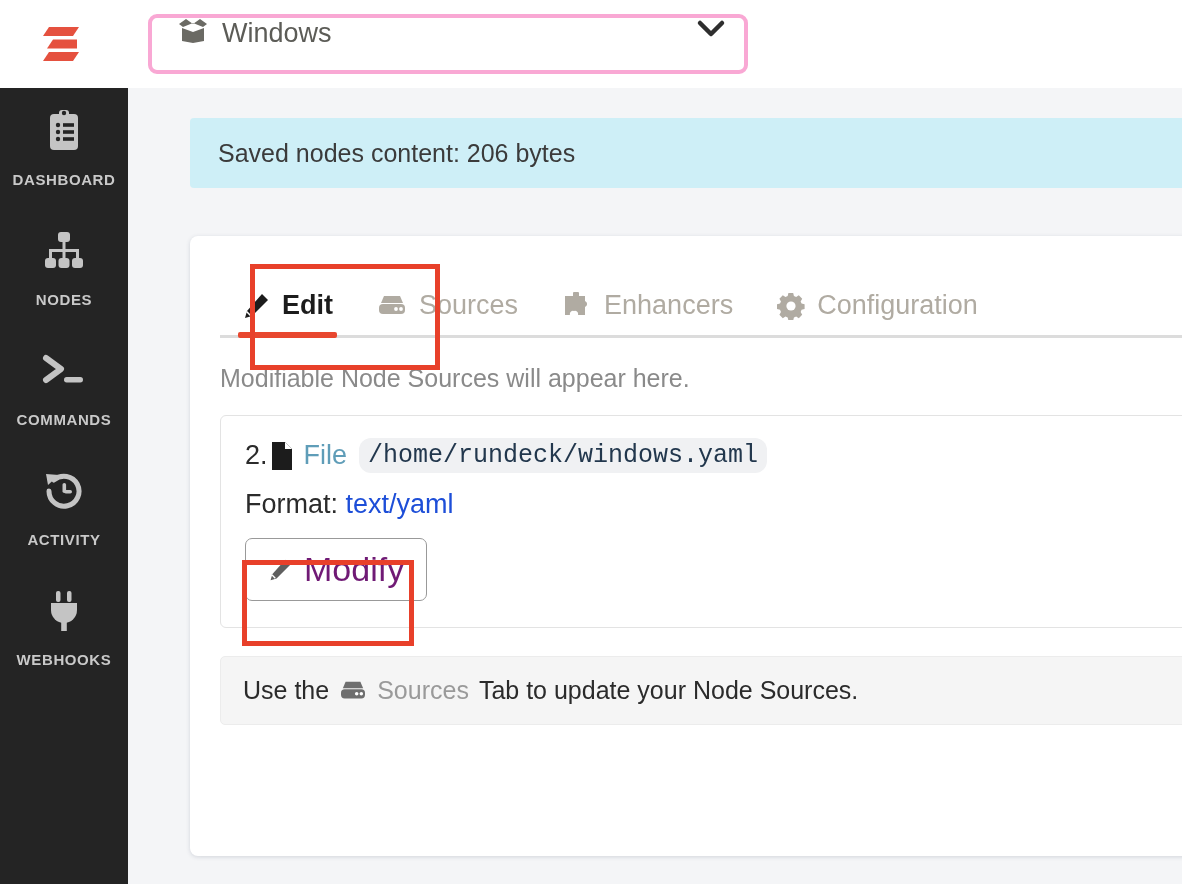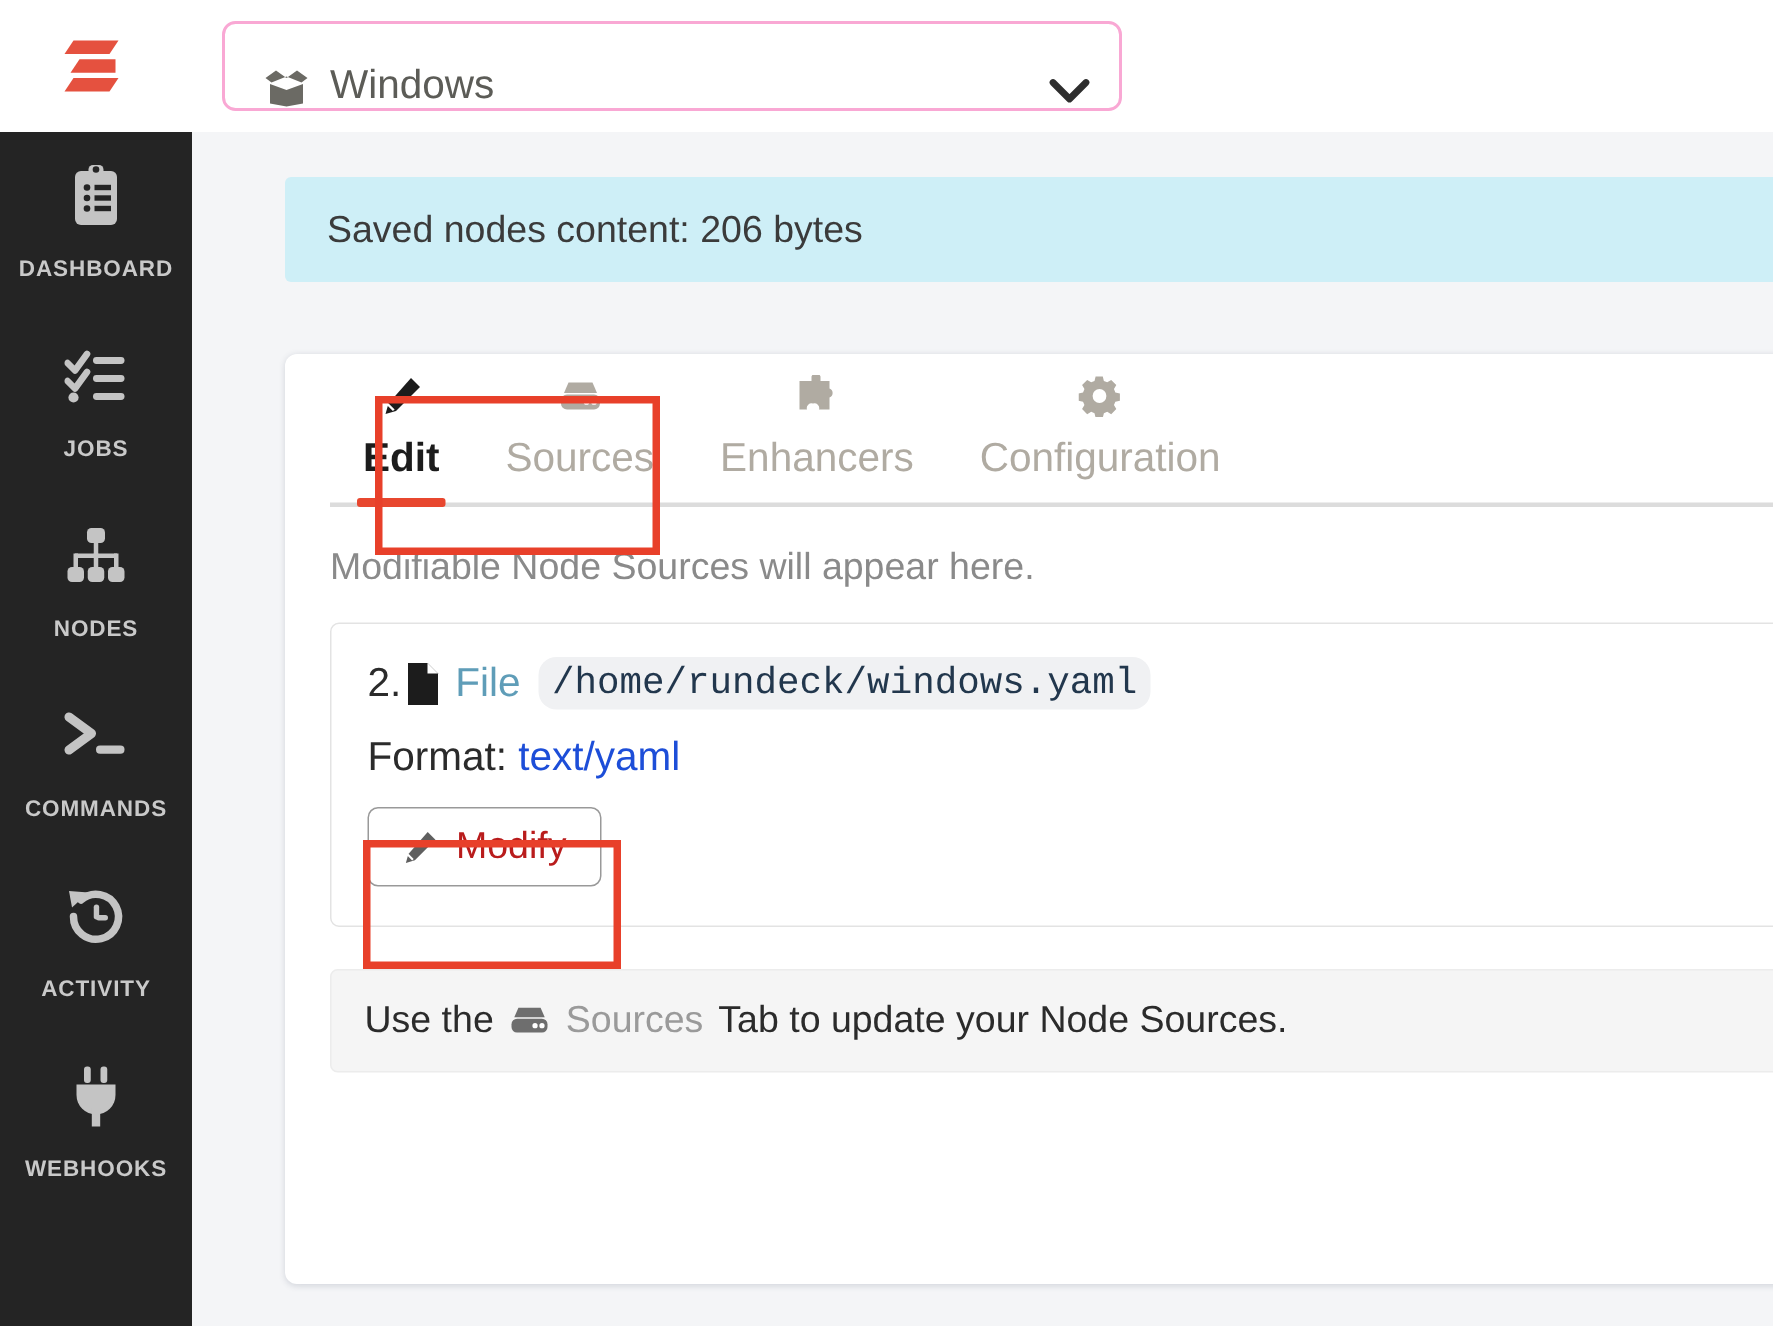--- a/index.html
+++ b/index.html
@@ -21,24 +21,24 @@
   }
   .logo-wrap {
     width: 128px; height: 88px;
     display: flex; align-items: center; justify-content: center;
   }
   .logo { width: 46px; height: 46px; display: block; }
 
   .project-select {
     margin-left: 20px;
     width: 600px; height: 60px;
-    border: 2px solid #f9a8d4;
+    border: 4px solid #f9a8d4;
     border-radius: 9px;
     background: #fff;
-    display: flex; align-items: flex-end;
+    display: flex; align-items: flex-start;
     padding: 0 18px 0 26px;
     cursor: pointer;
   }
   .project-icon { width: 30px; height: 26px; flex: 0 0 auto; margin-right: 14px; }
   .project-label {
     font-size: 27px; color: #5c5c57; flex: 1 1 auto;
     white-space: nowrap; overflow: hidden;
   }
   .chevron { width: 30px; height: 22px; flex: 0 0 auto; }
 
@@ -103,21 +103,20 @@
   }
   .tab {
     display: flex; align-items: center;
     gap: 12px;
     padding: 0 22px 14px 22px;
     cursor: pointer;
     position: relative;
     font-size: 27px;
     color: #b0aba2;
     white-space: nowrap;
-    flex-direction: column;
   }
   .tab.active { color: #1c1c1c; font-weight: bold; }
   .tab.active::after {
     content: "";
     position: absolute;
     left: 18px; right: 18px; bottom: -3px;
     height: 6px; background: #e8472f;
     border-radius: 2px;
   }
   .tab svg { display: block; flex: 0 0 auto; }
@@ -155,21 +154,21 @@
     font-size: 27px; color: #2b2b2b;
   }
   .format-value { color: #1d4ed8; }
 
   .modify-btn {
     margin-top: 18px;
     display: inline-flex; align-items: center; gap: 12px;
     border: 1px solid #999; border-radius: 7px;
     background: #fff; cursor: pointer;
     padding: 11px 22px;
-    font-size: 25px; color: #b91c1c;
+    font-size: 34px; color: #701a75;
     font-family: "Liberation Sans", sans-serif;
   }
 
   .note {
     margin-top: 28px;
     width: 1040px;
     background: #f5f5f5;
     border: 1px solid #ececec;
     border-radius: 5px;
     padding: 19px 22px;
@@ -228,33 +227,20 @@
           <circle cx="12" cy="23" r="2.2" fill="#242424"></circle>
           <circle cx="12" cy="30" r="2.2" fill="#242424"></circle>
           <rect x="17" y="14.2" width="11" height="3.6" fill="#242424"></rect>
           <rect x="17" y="21.2" width="11" height="3.6" fill="#242424"></rect>
           <rect x="17" y="28.2" width="11" height="3.6" fill="#242424"></rect>
         </svg>
       </span>
       <span class="nav-label">DASHBOARD</span>
     </div>
 
-    <div class="nav-item">
-      <span class="nav-icon">
-        <svg width="42" height="38" viewBox="0 0 42 38">
-          <path d="M2 10 L7 15 L15 4" stroke="#c4c4c4" stroke-width="4.4" fill="none" stroke-linecap="round" stroke-linejoin="round"></path>
-          <path d="M2 22 L7 27 L15 16" stroke="#c4c4c4" stroke-width="4.4" fill="none" stroke-linecap="round" stroke-linejoin="round"></path>
-          <circle cx="6" cy="33" r="3.4" fill="#c4c4c4"></circle>
-          <rect x="19" y="6" width="21" height="4.6" rx="2.3" fill="#c4c4c4"></rect>
-          <rect x="19" y="18" width="21" height="4.6" rx="2.3" fill="#c4c4c4"></rect>
-          <rect x="19" y="30" width="21" height="4.6" rx="2.3" fill="#c4c4c4"></rect>
-        </svg>
-      </span>
-      <span class="nav-label">JOBS</span>
-    </div>
 
     <div class="nav-item">
       <span class="nav-icon">
         <svg width="44" height="40" viewBox="0 0 44 40">
           <rect x="16" y="1" width="12" height="10" rx="3" fill="#c4c4c4"></rect>
           <rect x="3" y="27" width="11" height="10" rx="3" fill="#c4c4c4"></rect>
           <rect x="16.5" y="27" width="11" height="10" rx="3" fill="#c4c4c4"></rect>
           <rect x="30" y="27" width="11" height="10" rx="3" fill="#c4c4c4"></rect>
           <rect x="20.5" y="11" width="3" height="8" fill="#c4c4c4"></rect>
           <rect x="8" y="18" width="28" height="3" fill="#c4c4c4"></rect>

